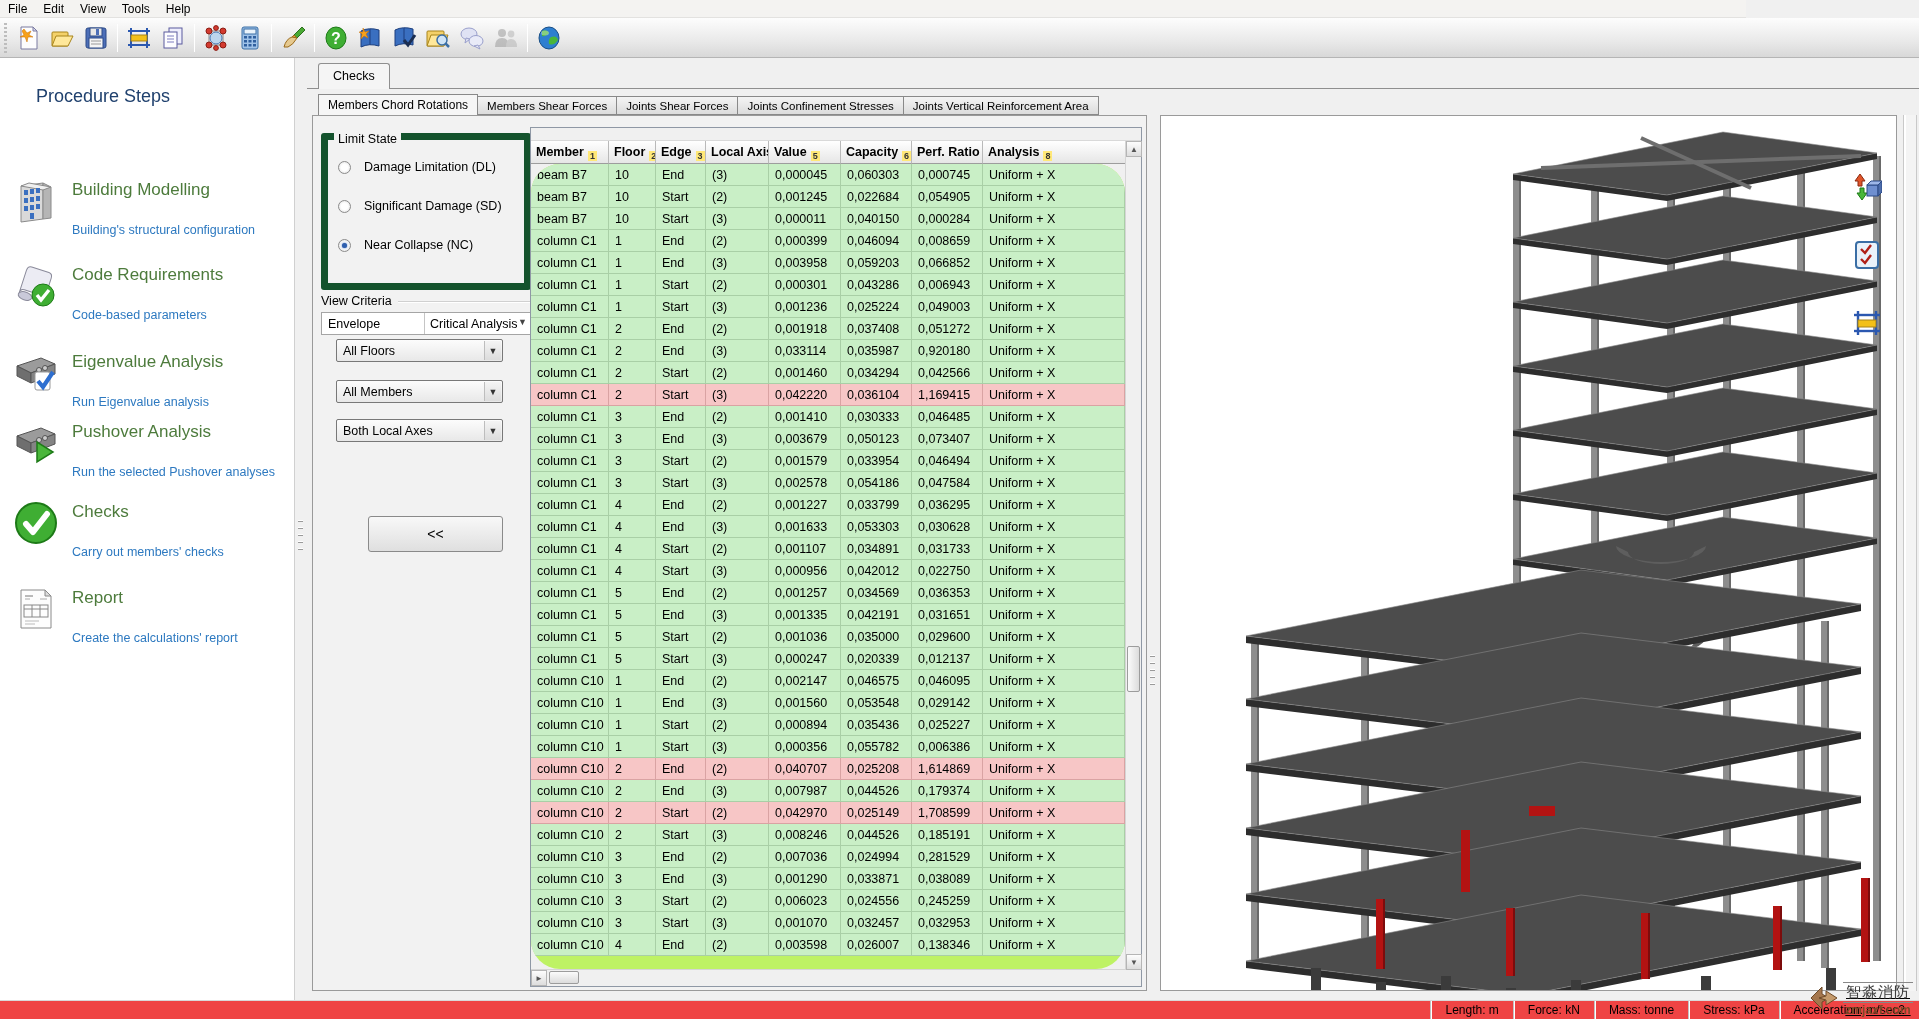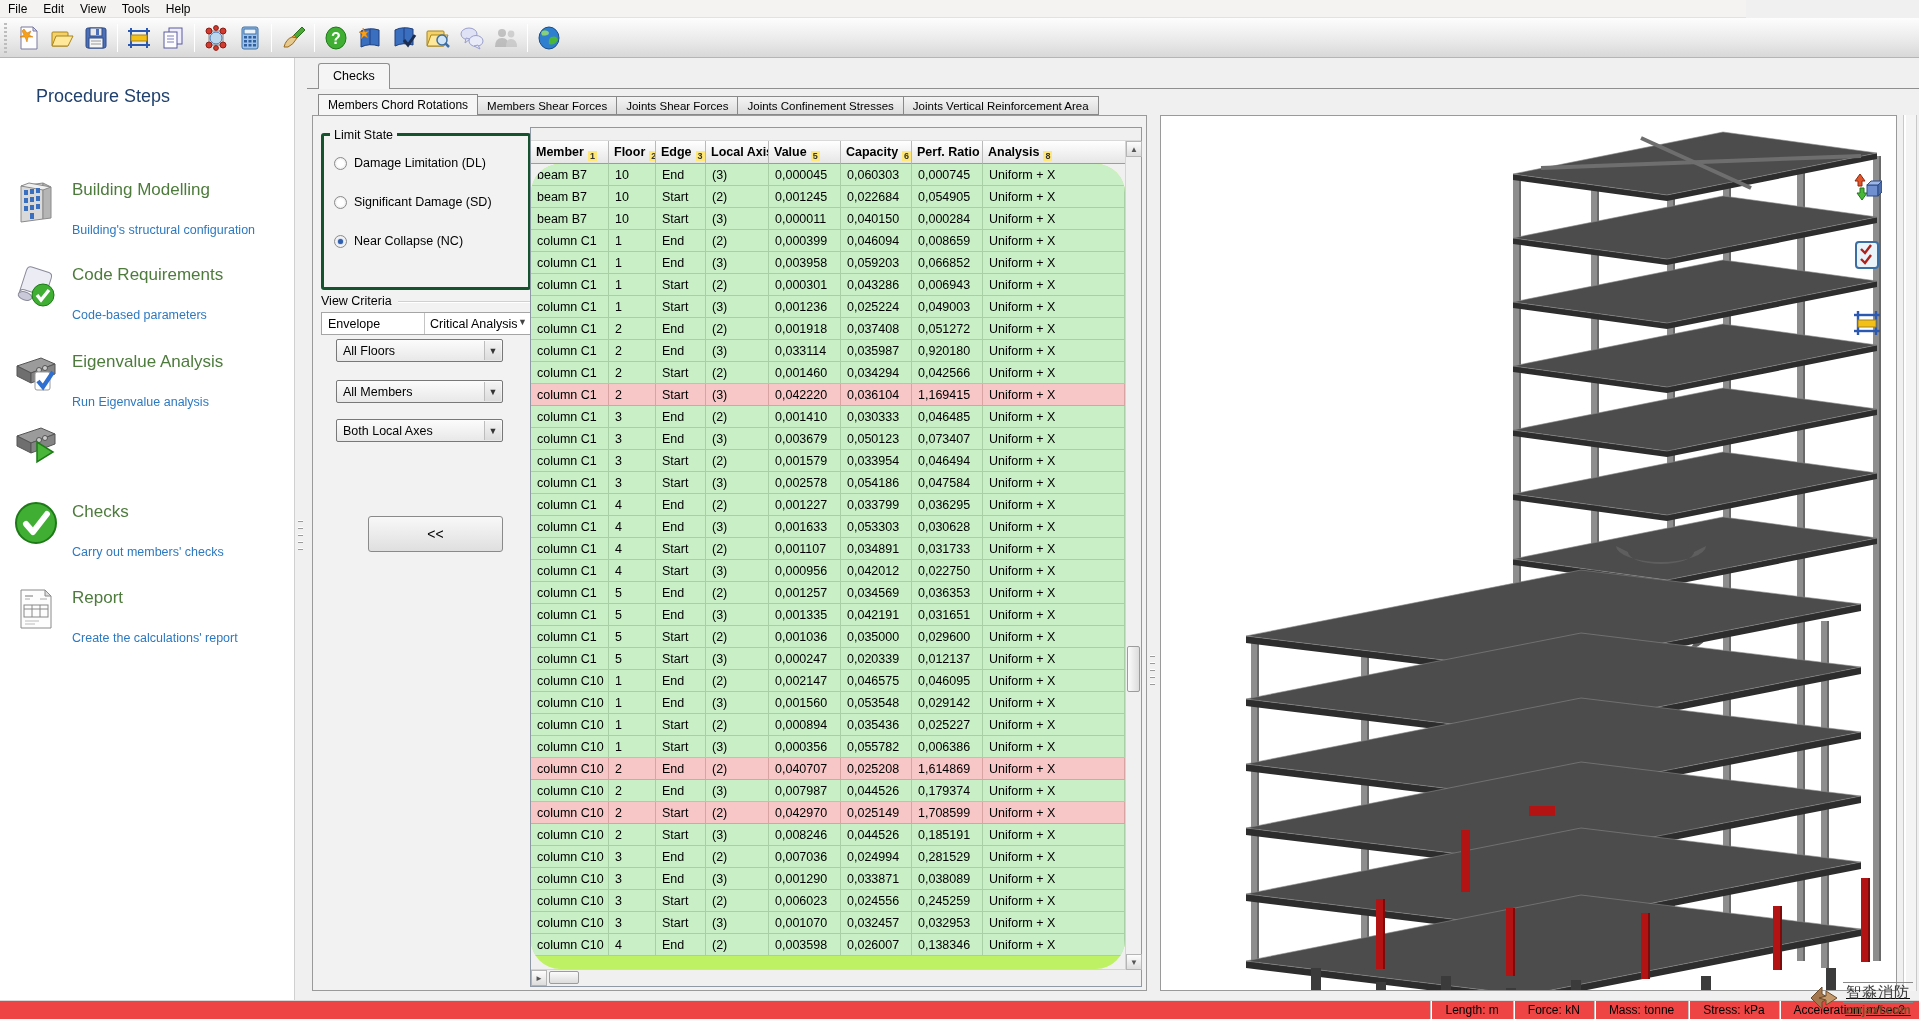--- a/index.html
+++ b/index.html
@@ -43,24 +43,24 @@
 
   .subtabs { position:absolute; left:11px; top:5px; display:flex; align-items:flex-end; height:21px; }
   .subtab { height:19px; padding:3px 9px 0; font-size:11.5px; background:linear-gradient(#f4f4f4,#dcdcdc);
     border:1px solid #898989; border-left:none; white-space:nowrap; cursor:pointer; }
   .subtab:first-child { border-left:1px solid #898989; }
   .subtab.active { height:21px; background:#f6f6f6; border-left:1px solid #898989; border-bottom:none; font-size:12px; position:relative; z-index:2; }
 
   .panel { position:absolute; left:5px; top:26px; width:835px; height:876px; background:#f2f2f2; border:1px solid #9a9a9a; }
 
   
-  .groupbox { position:absolute; left:8px; top:17px; width:210px; height:157px; border:3px solid #14532d; border-radius:3px; }
+  .groupbox { position:absolute; left:8px; top:17px; width:210px; height:157px; border:7px solid #14532d; border-radius:3px; }
   .groupbox-label { position:absolute; left:6px; top:-8px; background:#f2f2f2; padding:0 4px; font-size:12.5px; }
   .radio-rows { position:absolute; left:10px; top:20px; display:flex; flex-direction:column; gap:25px; }
-  .radio-row { display:flex; align-items:center; gap:7px; cursor:pointer; }
+  .radio-row { display:flex; align-items:center; gap:13px; cursor:pointer; }
   .radio { width:13px; height:13px; border-radius:50%; border:1px solid #8b8b8b; background:radial-gradient(#fff 40%,#ddd); flex:0 0 13px; position:relative; }
   .radio.checked::after { content:""; position:absolute; left:3px; top:3px; width:5px; height:5px; border-radius:50%; background:#2f5fae; box-shadow:0 0 2px #2f5fae; }
   .radio-label { font-size:12.5px; }
 
   .vc-header { position:absolute; left:8px; top:178px; width:210px; display:flex; align-items:center; gap:6px; font-size:12.5px; }
   .vc-header .line { flex:1; height:1px; background:#d0d0d0; box-shadow:0 1px 0 #fff; }
 
   .envelope-row { position:absolute; left:8px; top:196px; width:210px; height:23px; display:flex; border:1px solid #a5a5a5; background:#fff; font-size:12.5px; }
   .envelope-cell { width:103px; padding:4px 6px; border-right:1px solid #c5c5c5; }
   .envelope-combo { flex:1; display:flex; align-items:center; padding-left:5px; position:relative; cursor:pointer; }
@@ -334,20 +334,24 @@
       <span class="sb-icon">
           <svg viewBox="0 0 46 46">
             <polygon points="4,16 28,8 42,14 18,23" fill="#9b9b9b" stroke="#555"></polygon>
             <polygon points="4,16 18,23 18,33 4,26" fill="#6f6f6f" stroke="#555"></polygon>
             <polygon points="18,23 42,14 42,24 18,33" fill="#848484" stroke="#555"></polygon>
             <circle cx="26" cy="20" r="2.5" fill="#ccc" stroke="#555"></circle>
             <circle cx="32" cy="18" r="2.5" fill="#ccc" stroke="#555"></circle>
             <polygon points="24,22 24,42 40,32" fill="#49b63a" stroke="#1d7a17" stroke-width="1.5"></polygon>
           </svg>
         </span>
+      <span class="sb-text">
+        <div class="sb-item-title">Pushover Analysis</div>
+        <div class="sb-item-sub">Run the selected Pushover analyses</div>
+      </span>
     </div>
 
     <div class="sb-item" style="top:442px">
       <span class="sb-icon">
           <svg viewBox="0 0 46 46">
             <circle cx="23" cy="23" r="20" fill="#3fae33" stroke="#1d7a17" stroke-width="2"></circle>
             <path d="M13,24 L20,32 L34,14" fill="none" stroke="#fff" stroke-width="6" stroke-linecap="round" stroke-linejoin="round"></path>
           </svg>
         </span>
       <span class="sb-text">

